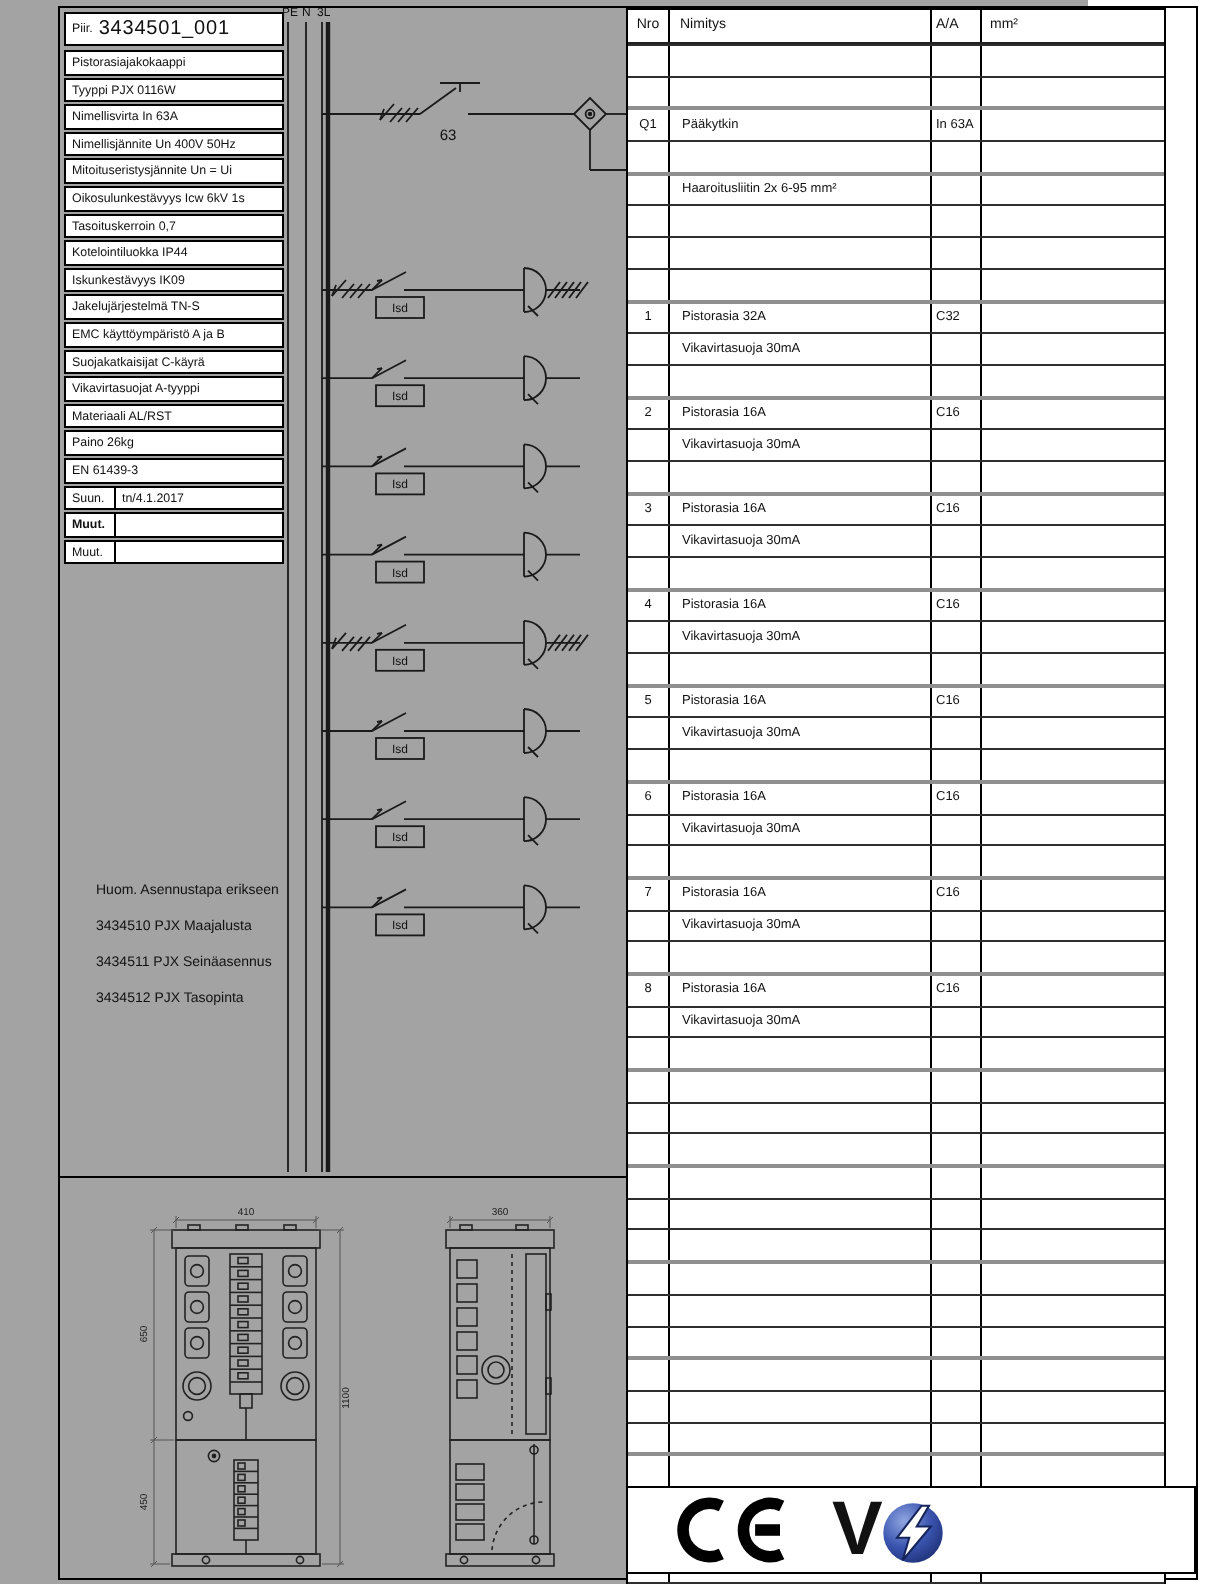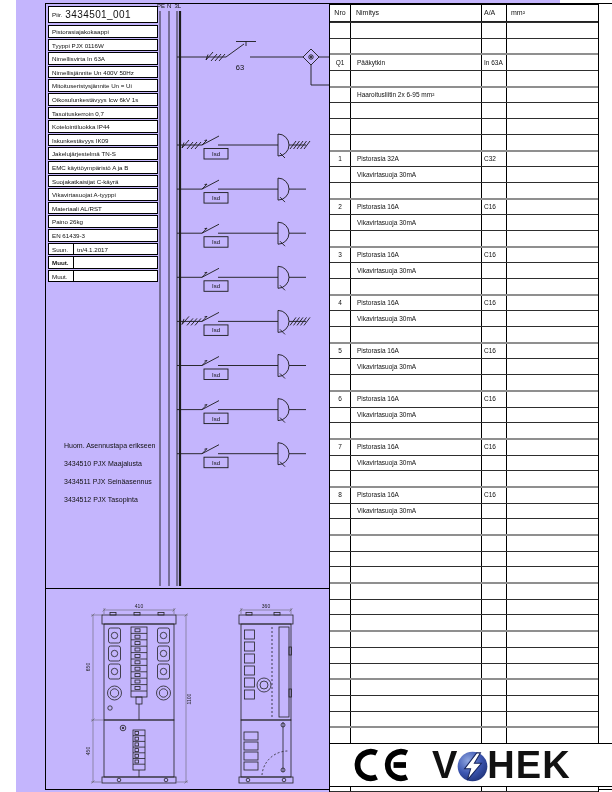--- a/index.html
+++ b/index.html
@@ -1,17 +1,17 @@
 <!DOCTYPE html>
 <html><head>
 <meta charset="utf-8">
 <style>
   html,body{margin:0;padding:0;background:#fff;width:612px;height:792px;overflow:hidden;
     font-family:"Liberation Sans",sans-serif;color:#111;}
-  .page{position:relative;width:544px;height:792px;background:#c4b5fd;margin-left:16px;}
+  .page{position:relative;width:544px;height:792px;background:#a3a3a3;}
   .page-border{position:absolute;left:29px;top:3px;width:568px;height:785px;border:1px solid #000;}
 
   
   .spec{position:absolute;left:32px;top:6px;width:110px;}
   .spec-title{box-sizing:border-box;border:1px solid #000;height:17px;margin-bottom:2px;
     display:flex;align-items:center;background:#fff;}
   .spec-title .lblsm{font-size:6.2px;padding:0 3px 0 3px;}
   .spec-title .num{font-size:10px;letter-spacing:.4px;}
   .spec-rows .spec-row,.spec-foot .spec-row{box-sizing:border-box;border:1px solid #000;height:12.6px;
     margin-bottom:1px;font-size:6.2px;line-height:11.5px;padding-left:3px;white-space:nowrap;overflow:hidden;background:#fff;}
@@ -716,16 +716,15 @@
         <defs>
           <radialGradient id="gb" cx="35%" cy="30%" r="80%">
             <stop offset="0%" stop-color="#8fa6e0"></stop>
             <stop offset="55%" stop-color="#3b55b0"></stop>
             <stop offset="100%" stop-color="#1d2f74"></stop>
           </radialGradient>
         </defs>
         <circle cx="16.5" cy="16.5" r="15.8" fill="url(#gb)"></circle>
         <polygon points="21,2 8,19 14.5,19 11,31 26,13 18.5,13 25,2" stroke-width="1.1" stroke="#16245c" fill="#ffffff"></polygon>
       </svg>
-      <span>HEK</span>
     </div>
   </div>
 </div>
 
 </body></html>

